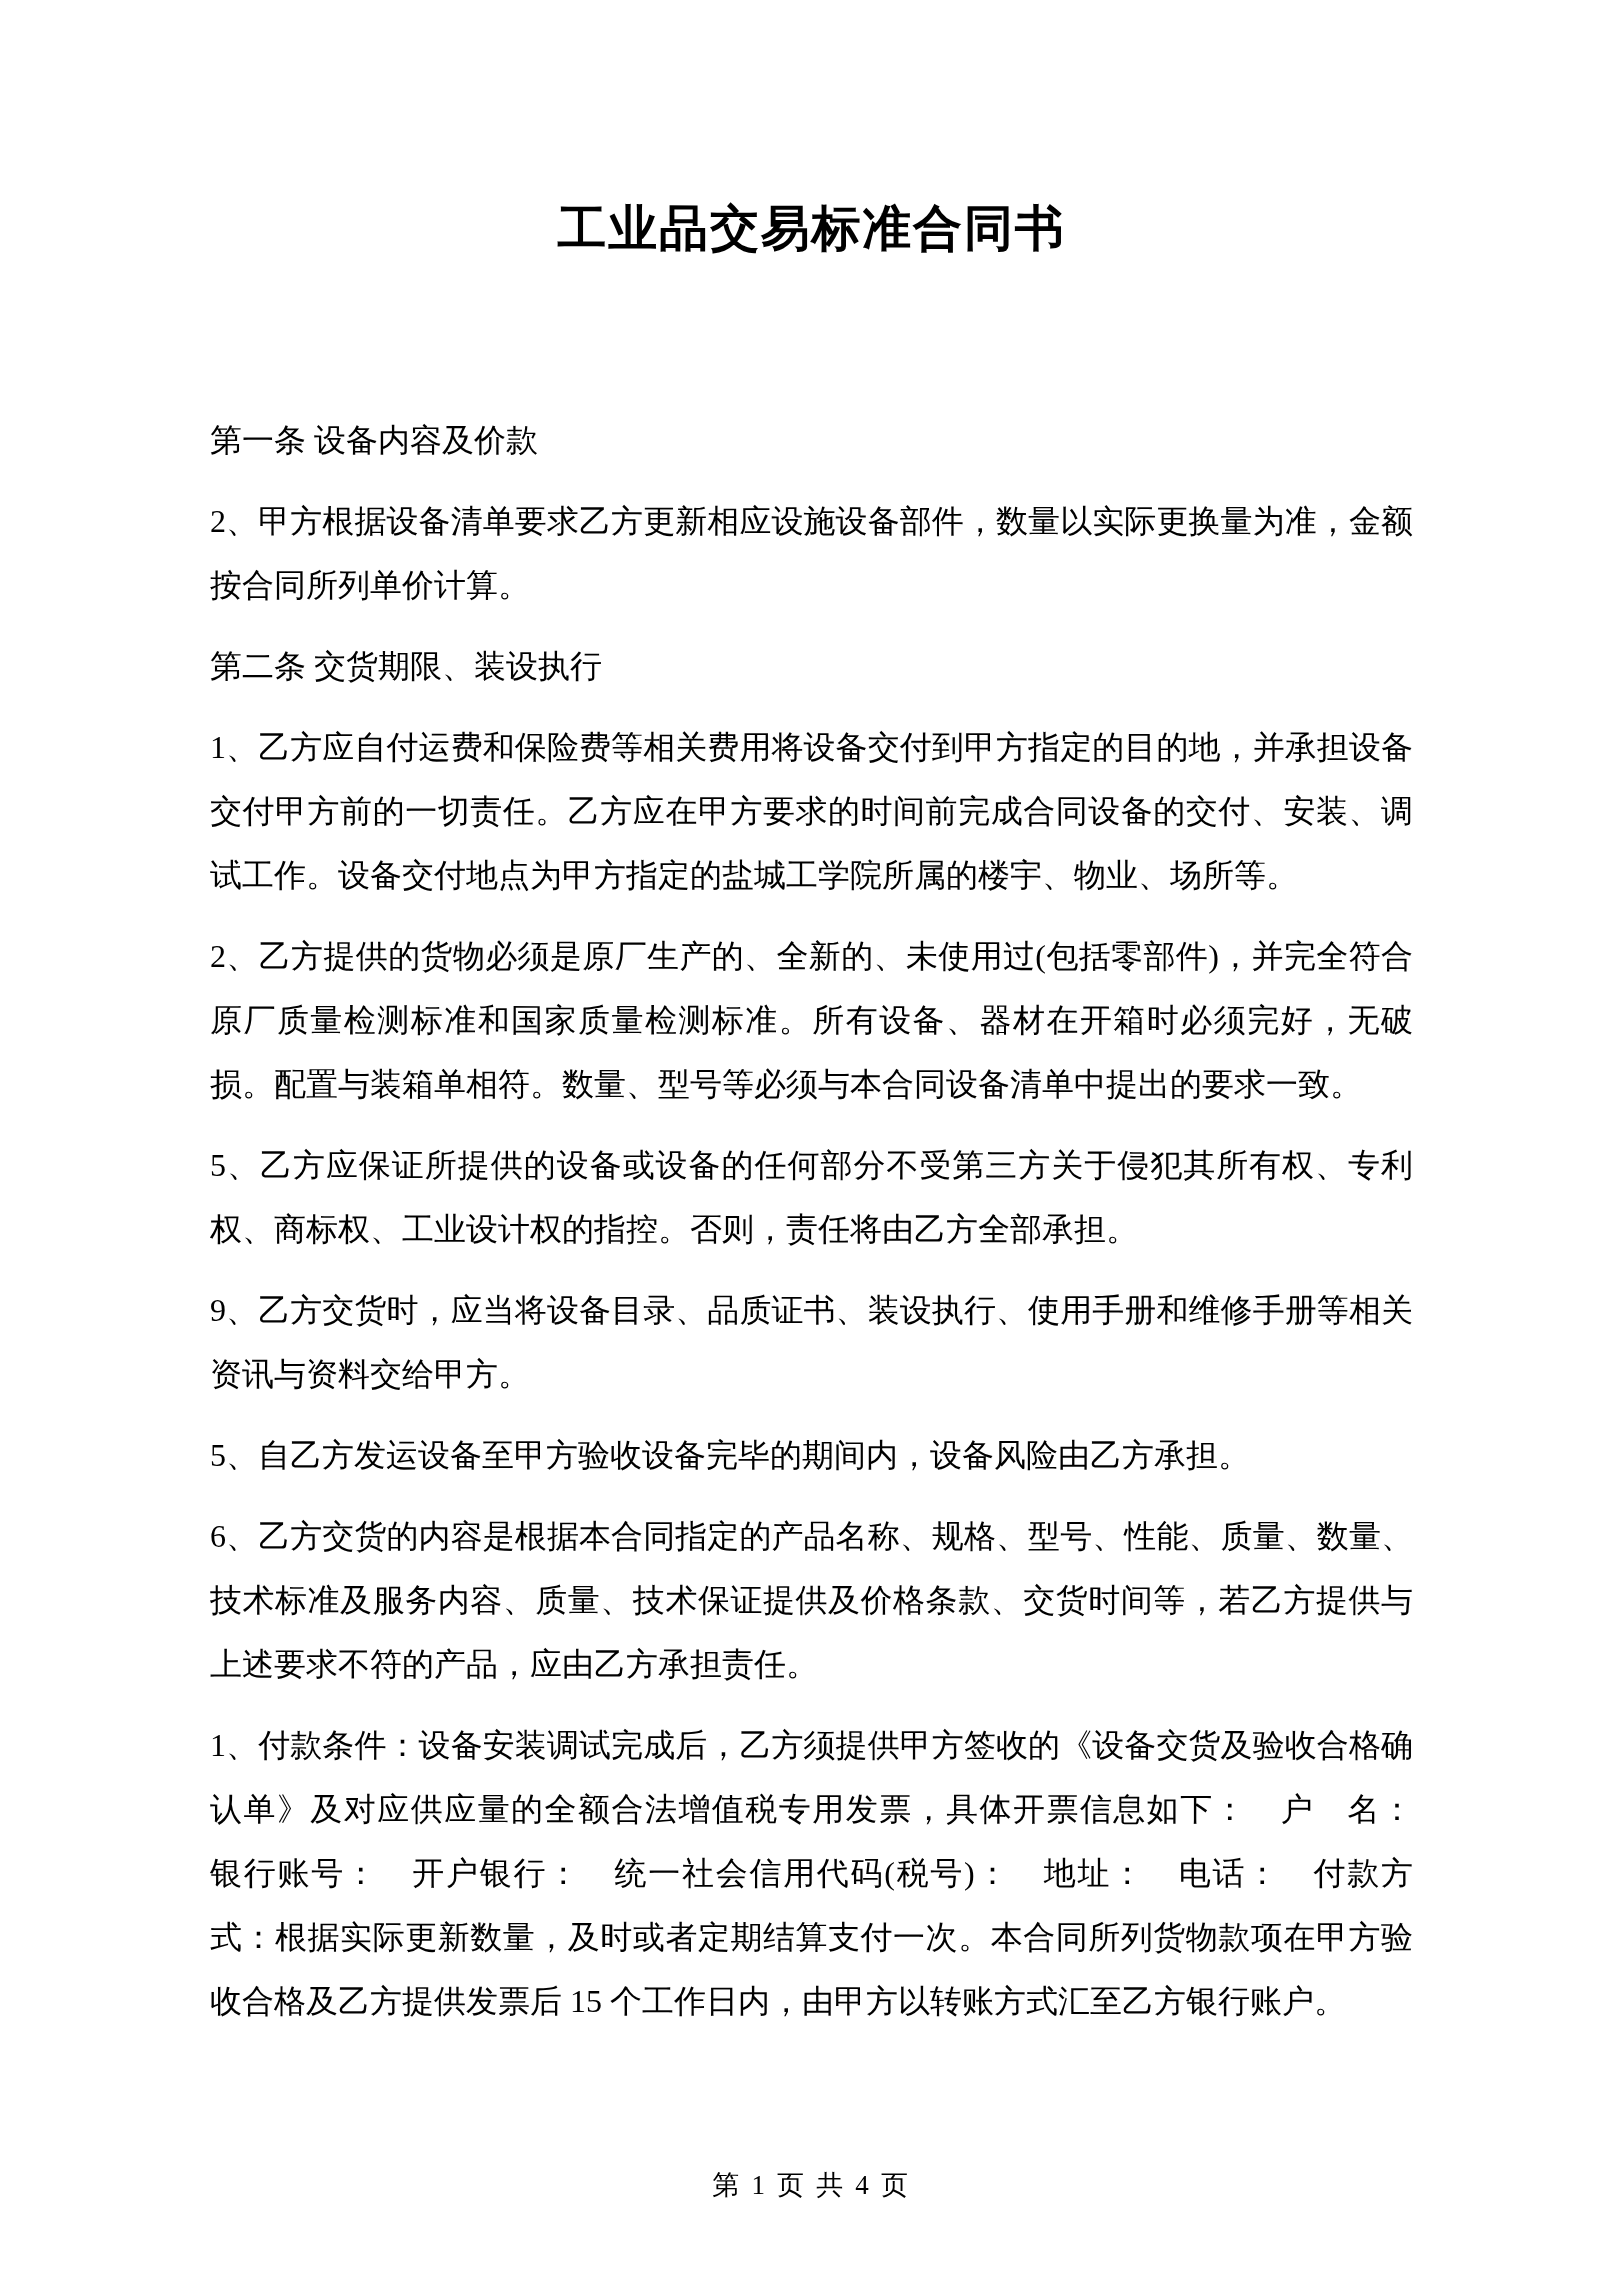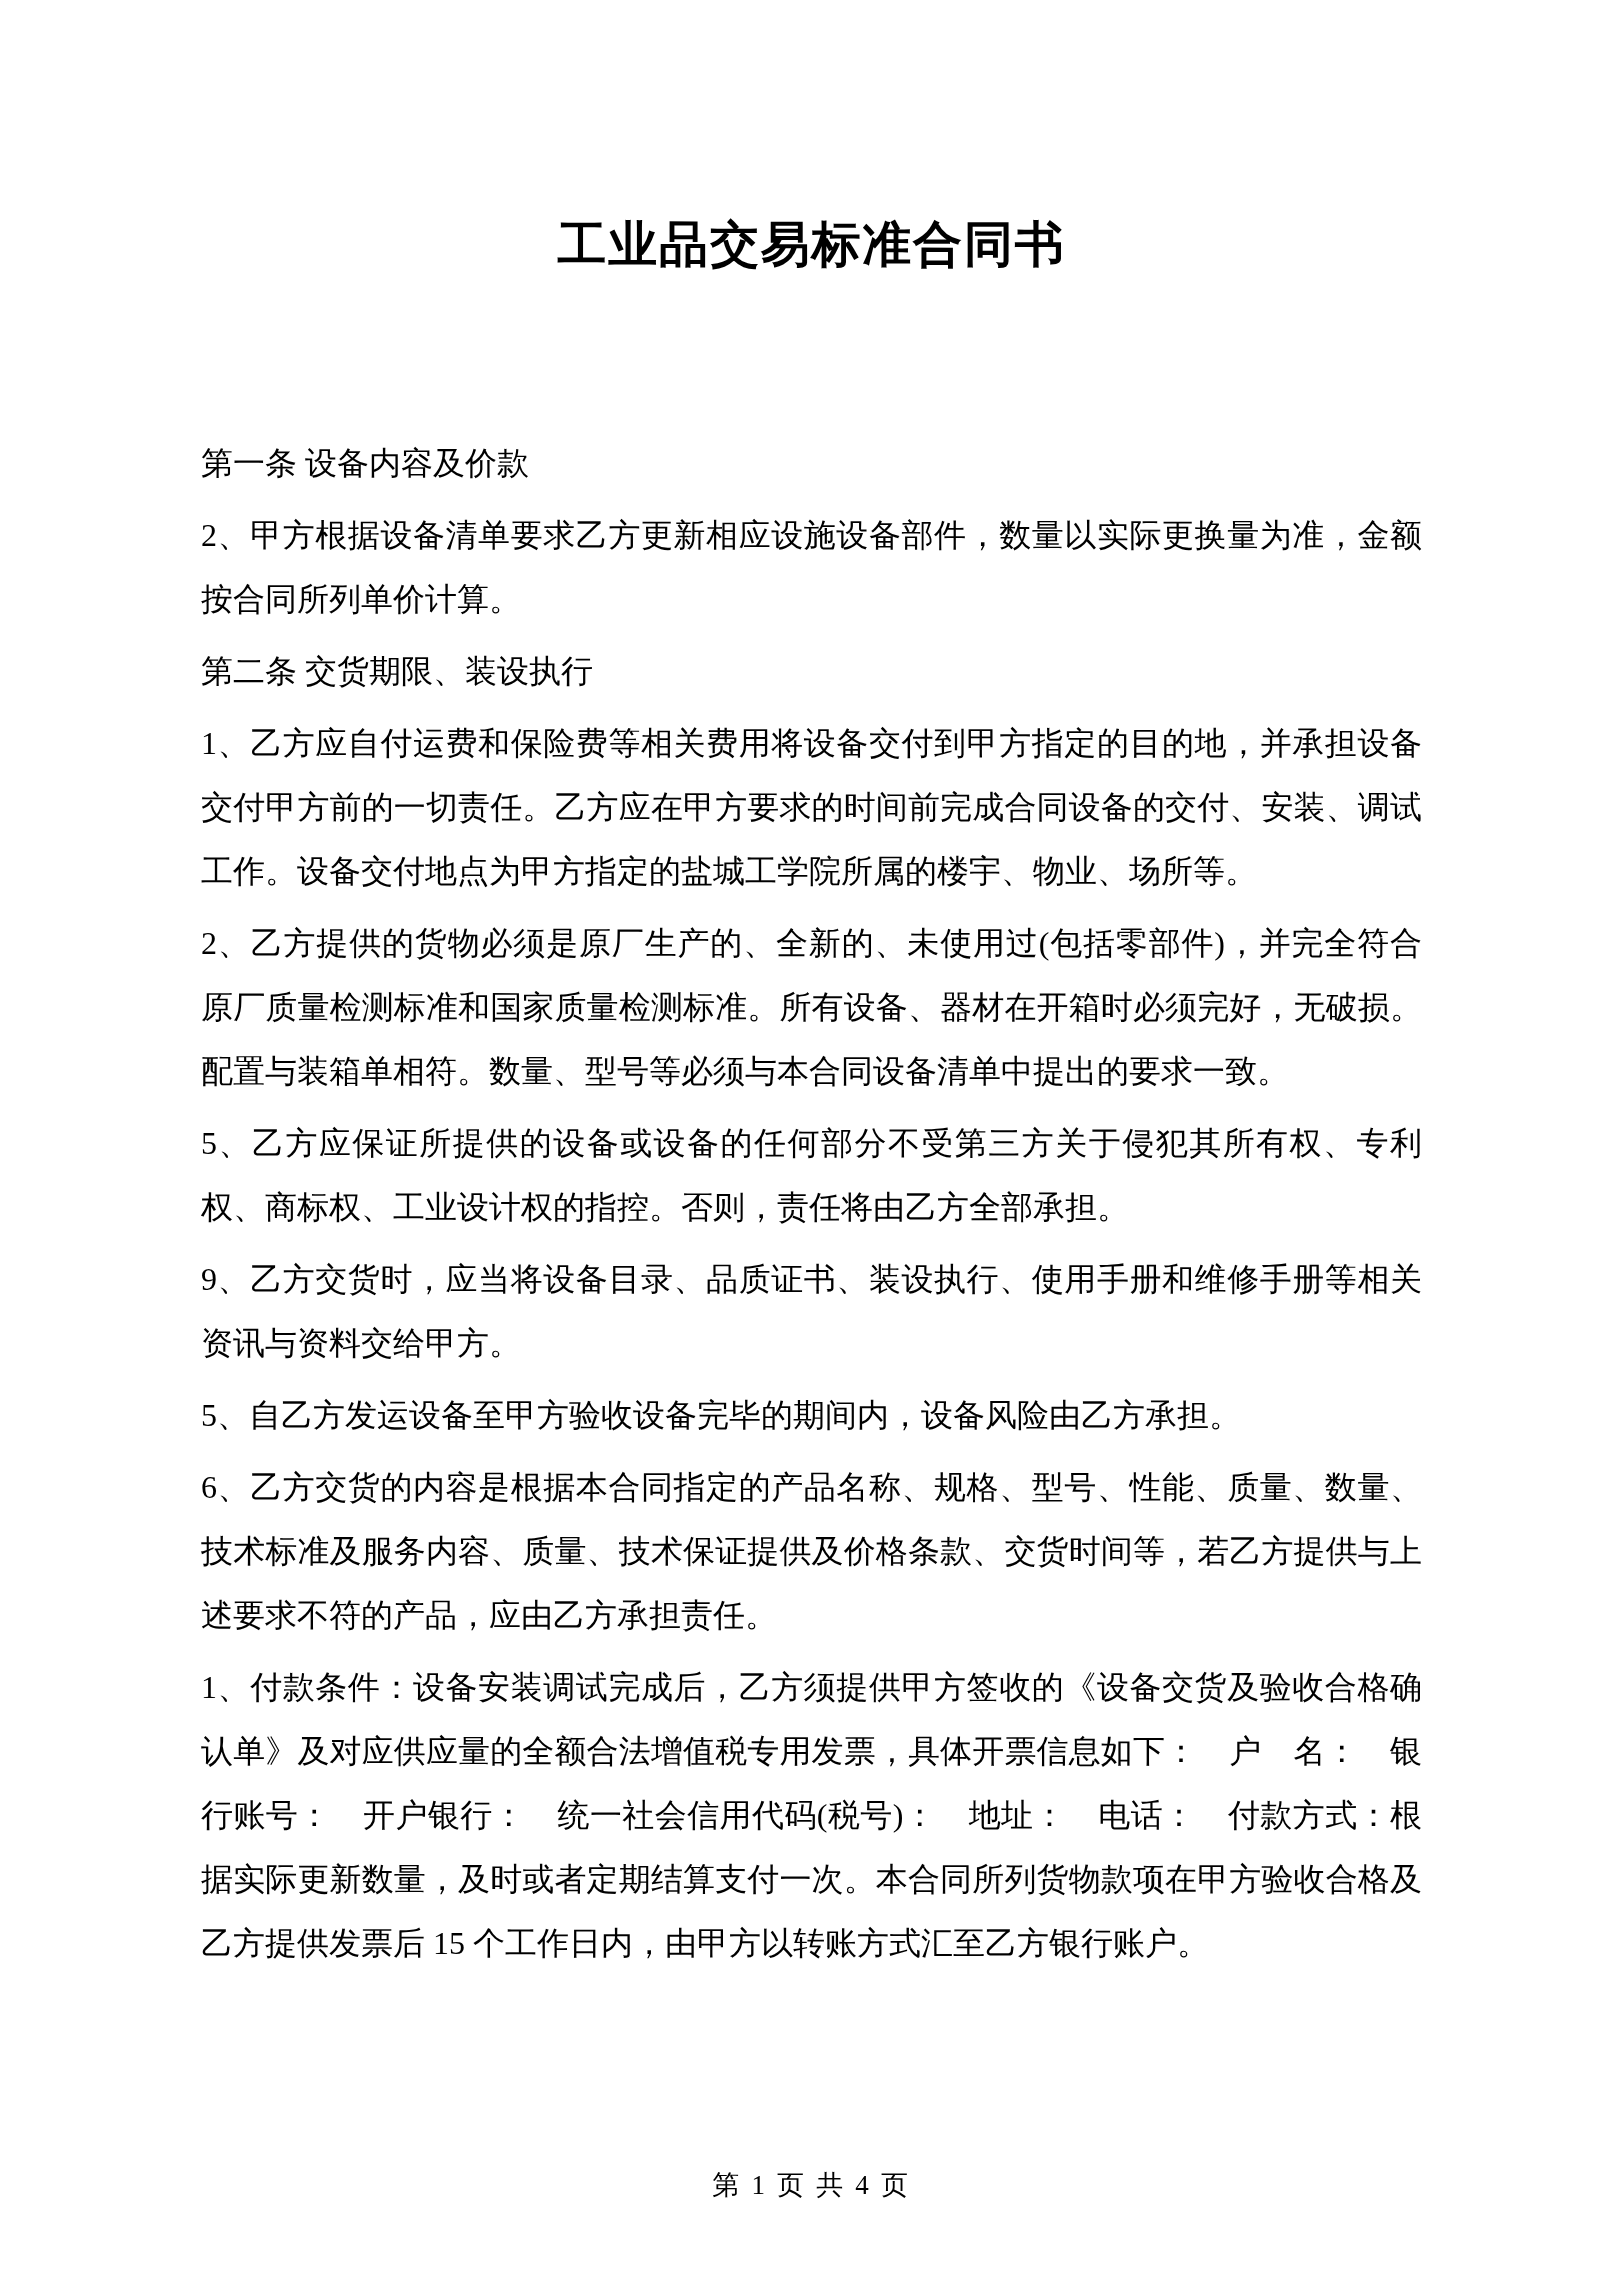--- a/index.html
+++ b/index.html
@@ -11,38 +11,38 @@
     position: relative;
     width: 1623px;
     height: 2294px;
     background: #ffffff;
     color: #000000;
     font-family: "Liberation Serif", "DejaVu Serif", serif;
     overflow: hidden;
     box-sizing: border-box;
   }
   .title {
-    margin: 16px;
+    margin: 0;
     padding-top: 195px;
     text-align: center;
     font-size: 49px;
     font-weight: 700;
     letter-spacing: 1.8px;
     line-height: 67px;
   }
   .doc-body {
     box-sizing: border-box;
     padding: 129px 193px 0 193px;
     font-size: 32px;
     line-height: 64px;
     text-align: justify;
     text-justify: inter-ideograph;
   }
   .para {
-    margin: 8px;
+    margin: 17px;
     text-align: justify;
     text-align-last: left;
     white-space: pre-wrap;
     word-break: break-word;
   }
   .para.heading {
     font-weight: 400;
   }
   .footer {
     position: absolute;

